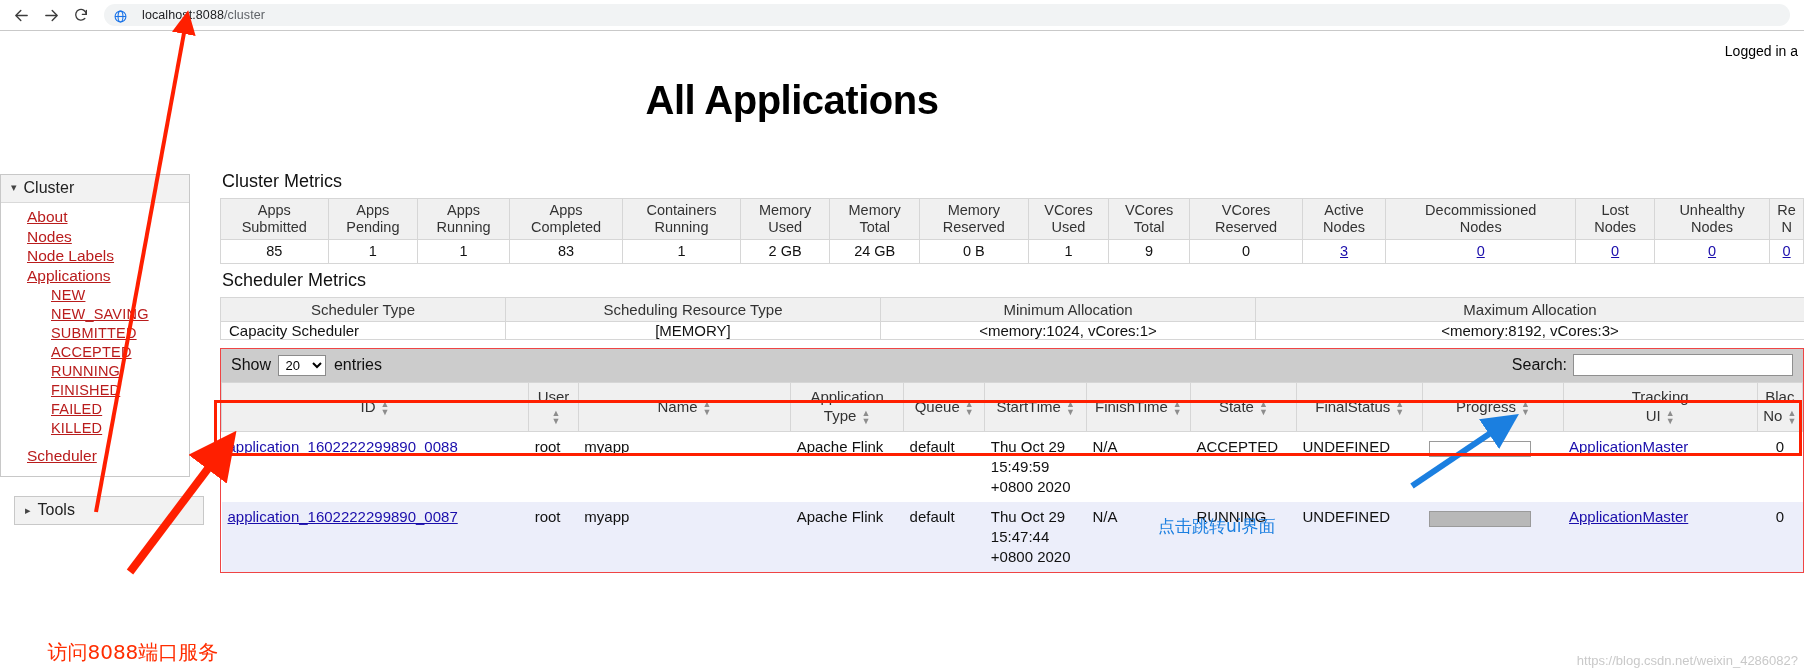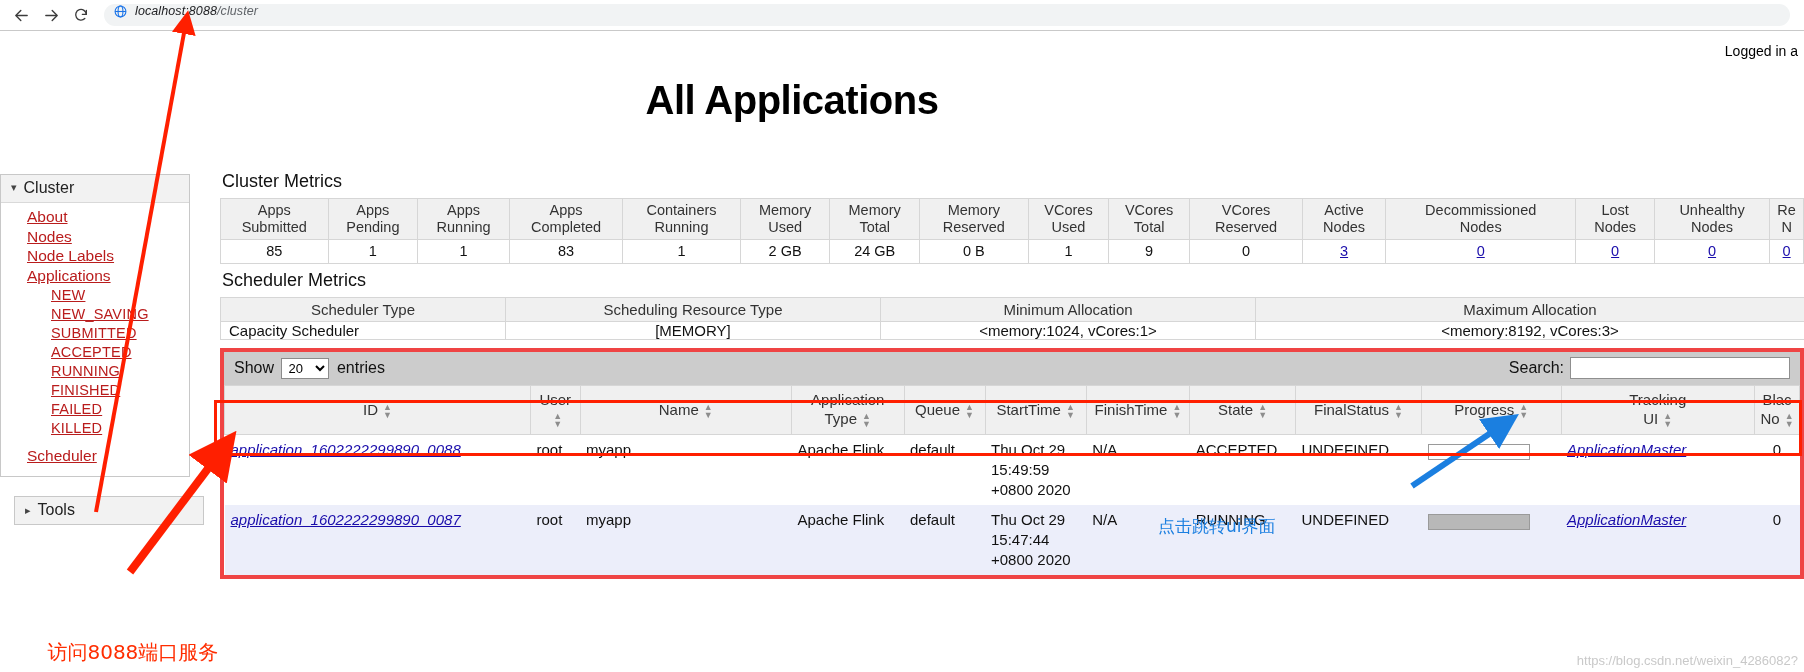--- a/index.html
+++ b/index.html
@@ -16,22 +16,22 @@
     height:31px; display:flex; align-items:center;
     background:#ffffff; border-bottom:1px solid #c9c9c9;
     padding:0 8px; gap:4px;
   }
   .navbtn {
     width:26px; height:26px; display:flex; align-items:center; justify-content:center;
     color:#3c3c3c; font-size:16px; line-height:1; border-radius:50%;
   }
   .omnibox {
     flex:1; height:22px; background:#f1f3f4; border-radius:11px;
-    display:flex; padding:0 10px; gap:8px;
-    margin-left:6px; margin-right:6px;font-style:italic;
+    display:flex; align-items:center; padding:0 10px; gap:15px;
+    margin-left:6px; margin-right:6px;
   }
   .omnibox .url { font-size:12.5px; color:#202124; letter-spacing:.1px; }
   .omnibox .url .host { color:#202124; }
   .omnibox .url .path { color:#5f6368; }
   .globe { width:13px; height:13px; flex:none; }
 
   
   .page { position:relative; width:1804px; height:641px; }
 
   .logo-wrap { position:absolute; left:14px; top:8px; width:345px; height:95px; }
@@ -87,21 +87,21 @@
     padding:3px 6px; text-align:center; line-height:17px; background:#fff;
   }
   a.num { color:#1a0dab; text-decoration:underline; }
 
   .sched-wrap { margin-top:6px; }
   table.sched th { font-size:15px; }
   table.sched td { font-size:15px; text-align:left; padding:0 8px; }
   table.sched td.c { text-align:center; }
 
   
-  .dt { margin-top:8px; border:4px solid #ef4444; background:#fff; }
+  .dt { margin-top:8px; border:1px solid #ef4444; background:#fff; }
   .dt-bar {
     background:#cccccc; display:flex; align-items:center; justify-content:space-between;
     padding:5px 10px 6px 10px; font-size:16px; color:#111;
   }
   .dt-bar select {
     font-size:13px; padding:0 2px; height:21px; border:1px solid #8b8b8b;
     background:#fff; vertical-align:middle; margin:0 3px;
   }
   .dt-bar .searchbox { display:flex; align-items:center; gap:6px; }
   .dt-bar input {
@@ -120,21 +120,21 @@
     font-size:9px; line-height:8px; text-align:center; vertical-align:middle;
   }
   table.apps th .sorticon i { display:block; font-style:normal; }
   table.apps td {
     border:0; font-size:15px; color:#111; padding:5px 6px; line-height:20px;
     vertical-align:top;
   }
   tr.row-odd td { background:#ffffff; }
   tr.row-even td { background:#eceefa; }
   td.ctr { text-align:center; }
-  a.applink { color:#1a0dab; text-decoration:underline;font-style:italic; }
+  a.applink { color:#1a0dab; text-decoration:underline; }
   .progressbar {
     width:102px; height:16px; border:1px solid #9a9a9a; background:#fff;
     display:inline-block; vertical-align:middle; margin-top:2px;
   }
   .progressbar .fill { height:100%; background:#b8b8b8; }
 
   
   .overlay { position:absolute; left:0; top:0; width:1804px; height:672px; pointer-events:none; }
   .anno-text {
     position:absolute; color:#ff2d00; font-size:20px; line-height:30px;

